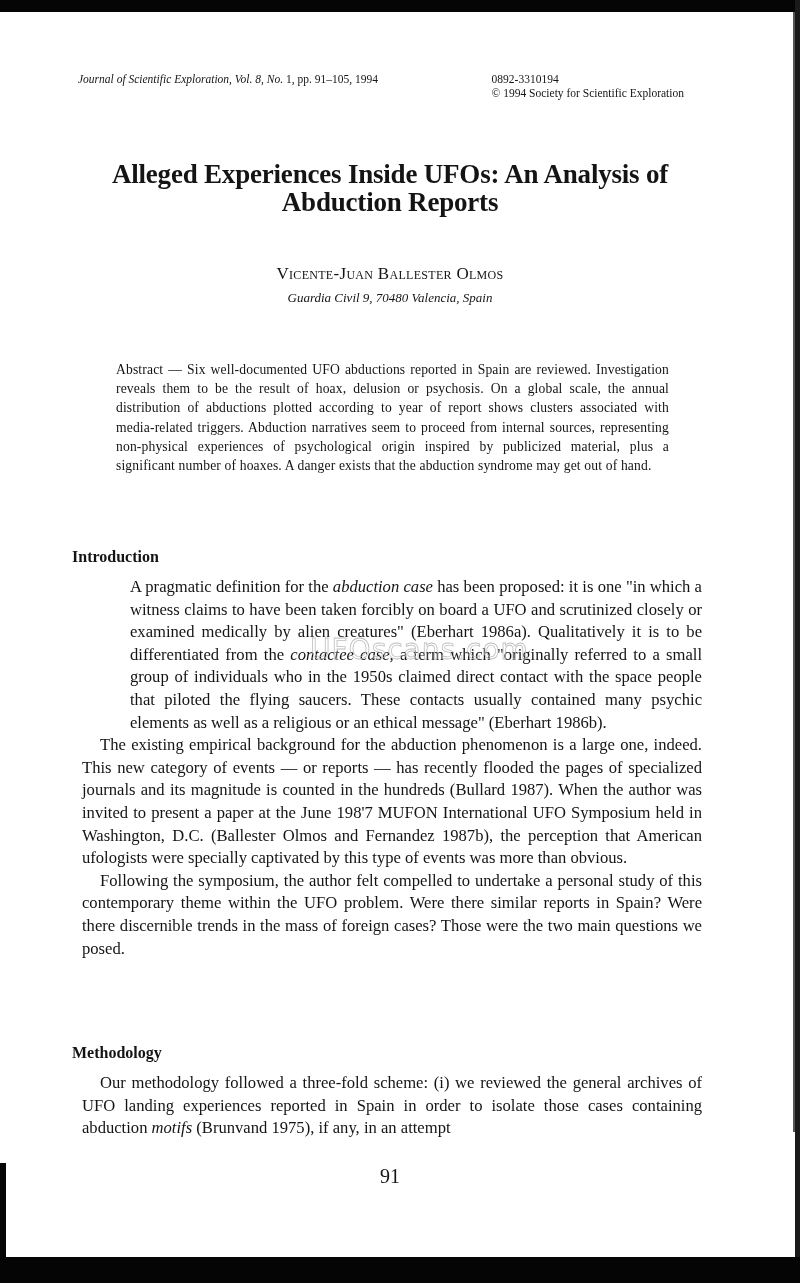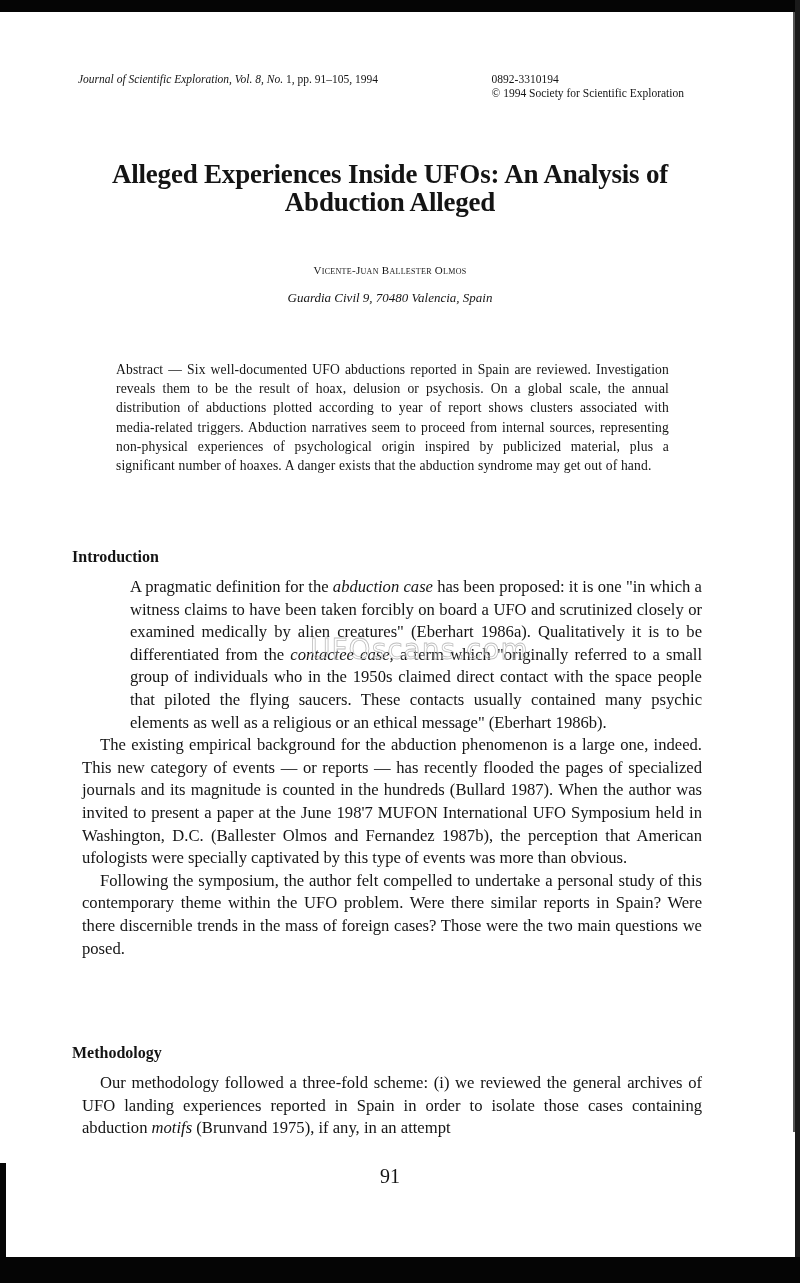--- a/index.html
+++ b/index.html
@@ -50,21 +50,21 @@
       position: absolute; right: 16px; top: 0; text-align: left;
     }
 
     .title {
       position: absolute; left: 100px; top: 160px; width: 580px;
       text-align: center; font-weight: bold; font-size: 27px; line-height: 28px;
       letter-spacing: -0.2px;
     }
     .author {
       position: absolute; left: 100px; top: 264px; width: 580px;
-      text-align: center; font-size: 11px; letter-spacing: 0.3px;
+      text-align: center; font-size: 17px; letter-spacing: 0.3px;
       font-variant: small-caps;
     }
     .affiliation {
       position: absolute; left: 100px; top: 290px; width: 580px;
       text-align: center; font-size: 13px; font-style: italic;
     }
 
     .abstract {
       position: absolute; left: 116px; top: 360px; width: 553px;
       font-size: 13.6px; line-height: 19.2px; text-align: justify;
@@ -109,21 +109,21 @@
     <span>Journal of Scientific Exploration, Vol. 8, No.</span><span class="up"> 1, pp. 91–105, 1994</span>
   </div>
   <div class="right">
     <div>0892-3310194</div>
     <div>© 1994 Society for Scientific Exploration</div>
   </div>
 </div>
 
 <div class="title">
   <div>Alleged Experiences Inside UFOs:  An Analysis of</div>
-  <div>Abduction Alleged</div>
+  <div>Abduction Reports</div>
 </div>
 
 <div class="author">Vicente-Juan Ballester Olmos</div>
 <div class="affiliation">Guardia Civil 9, 70480 Valencia, Spain</div>
 
 <div class="abstract">Abstract — Six well-documented UFO abductions reported in Spain are reviewed. Investigation reveals them to be the result of hoax, delusion or psychosis. On a global scale, the annual distribution of abductions plotted according to year of report shows clusters associated with media-related triggers. Abduction narratives seem to proceed from internal sources, representing non-physical experiences of psychological origin inspired by publicized material, plus a significant number of hoaxes. A danger exists that the abduction syndrome may get out of hand.</div>
 
 <div class="section-heading" style="top:548px;">Introduction</div>
 
 <div class="body-text" style="top:576px;">

